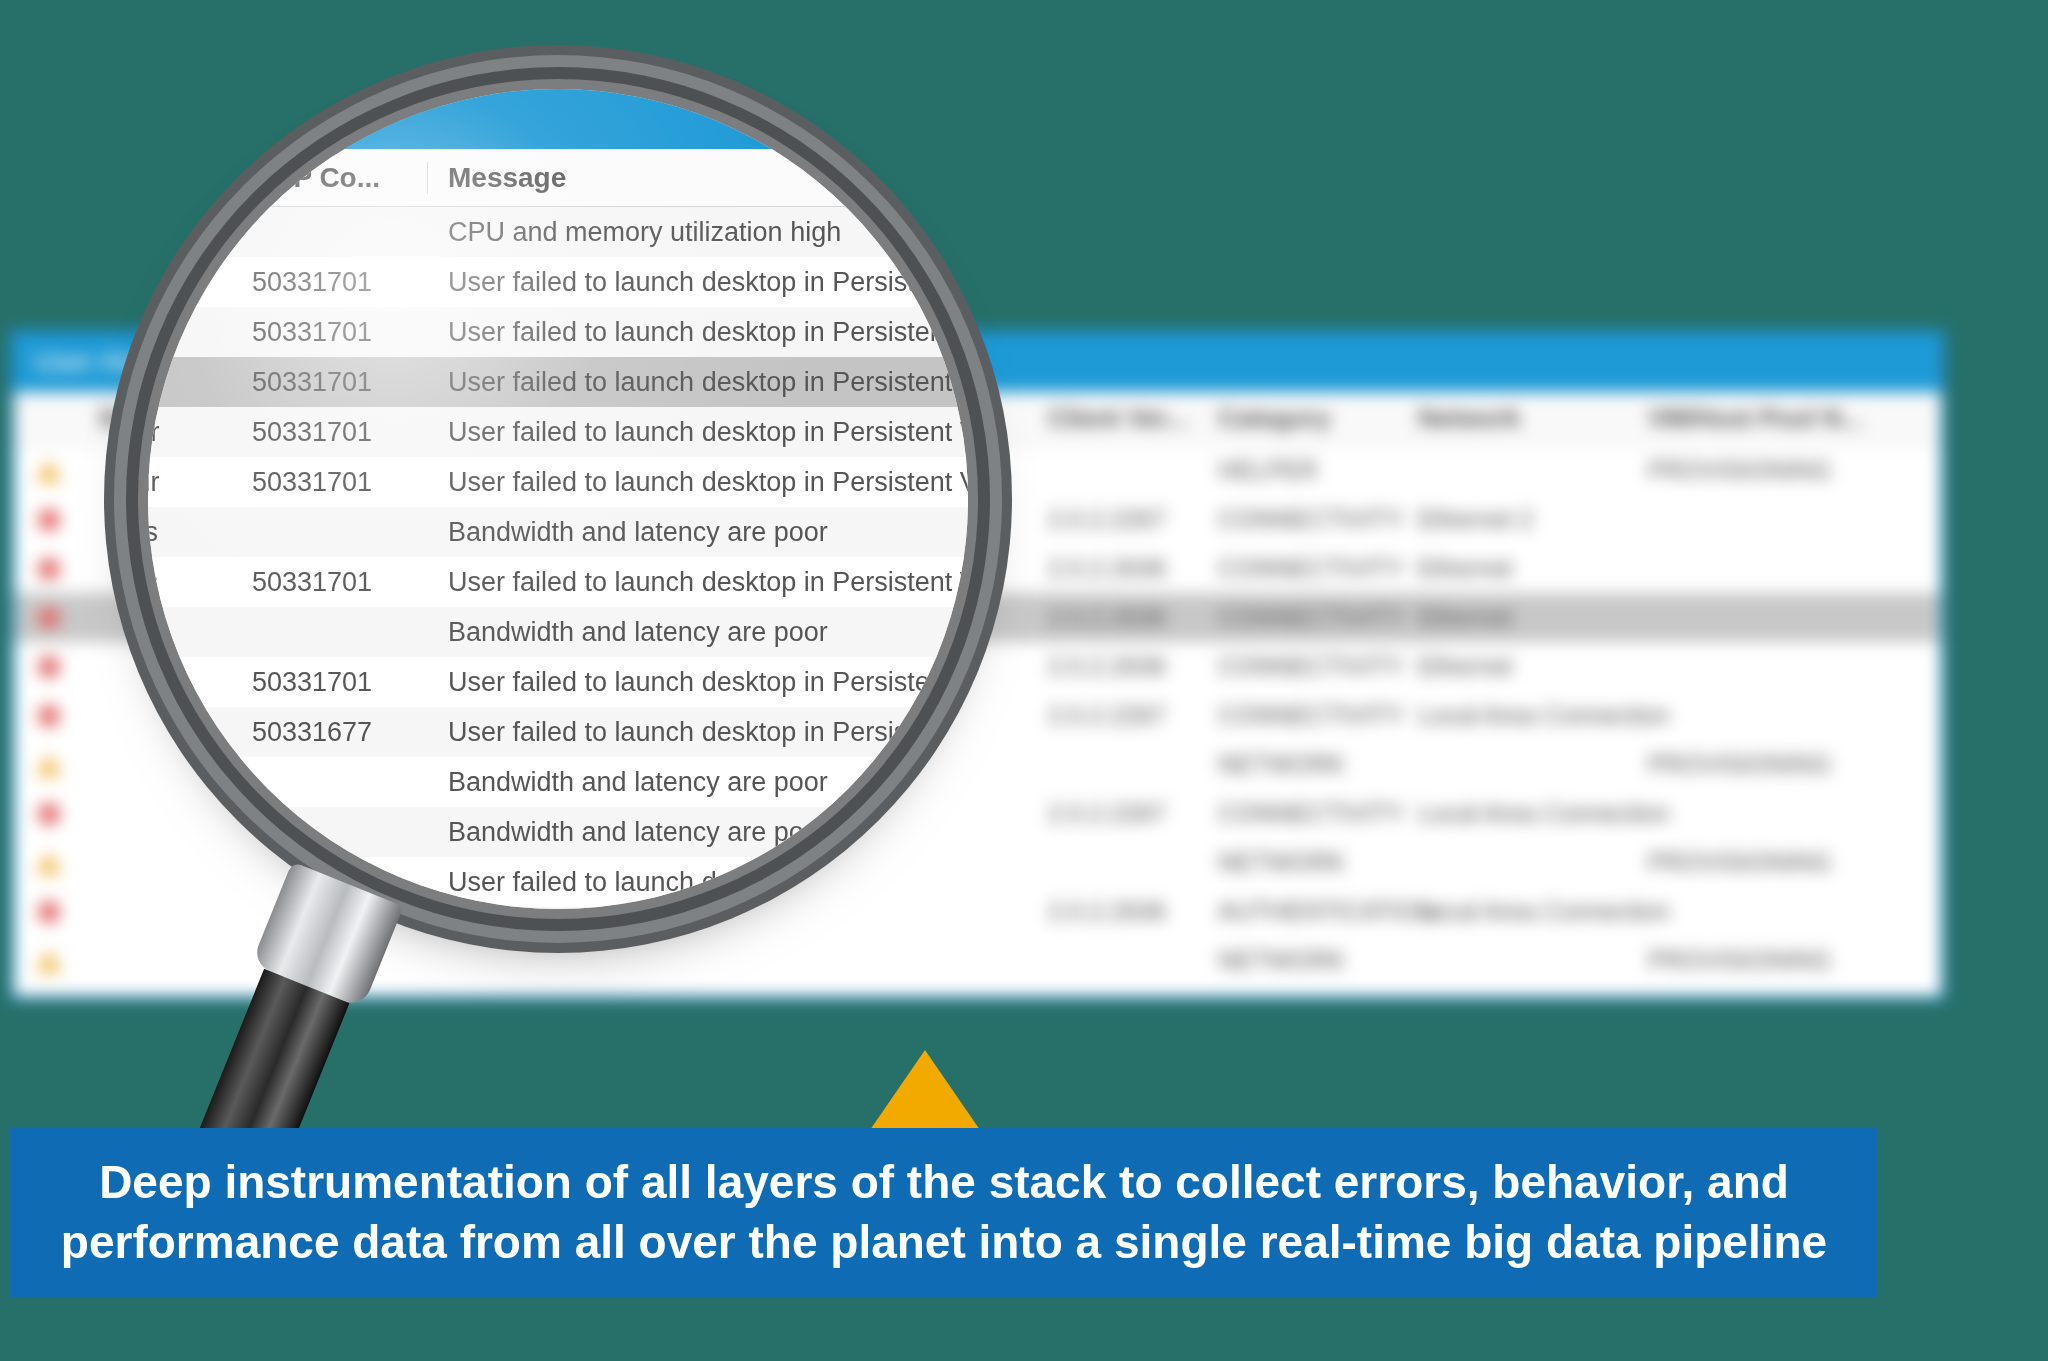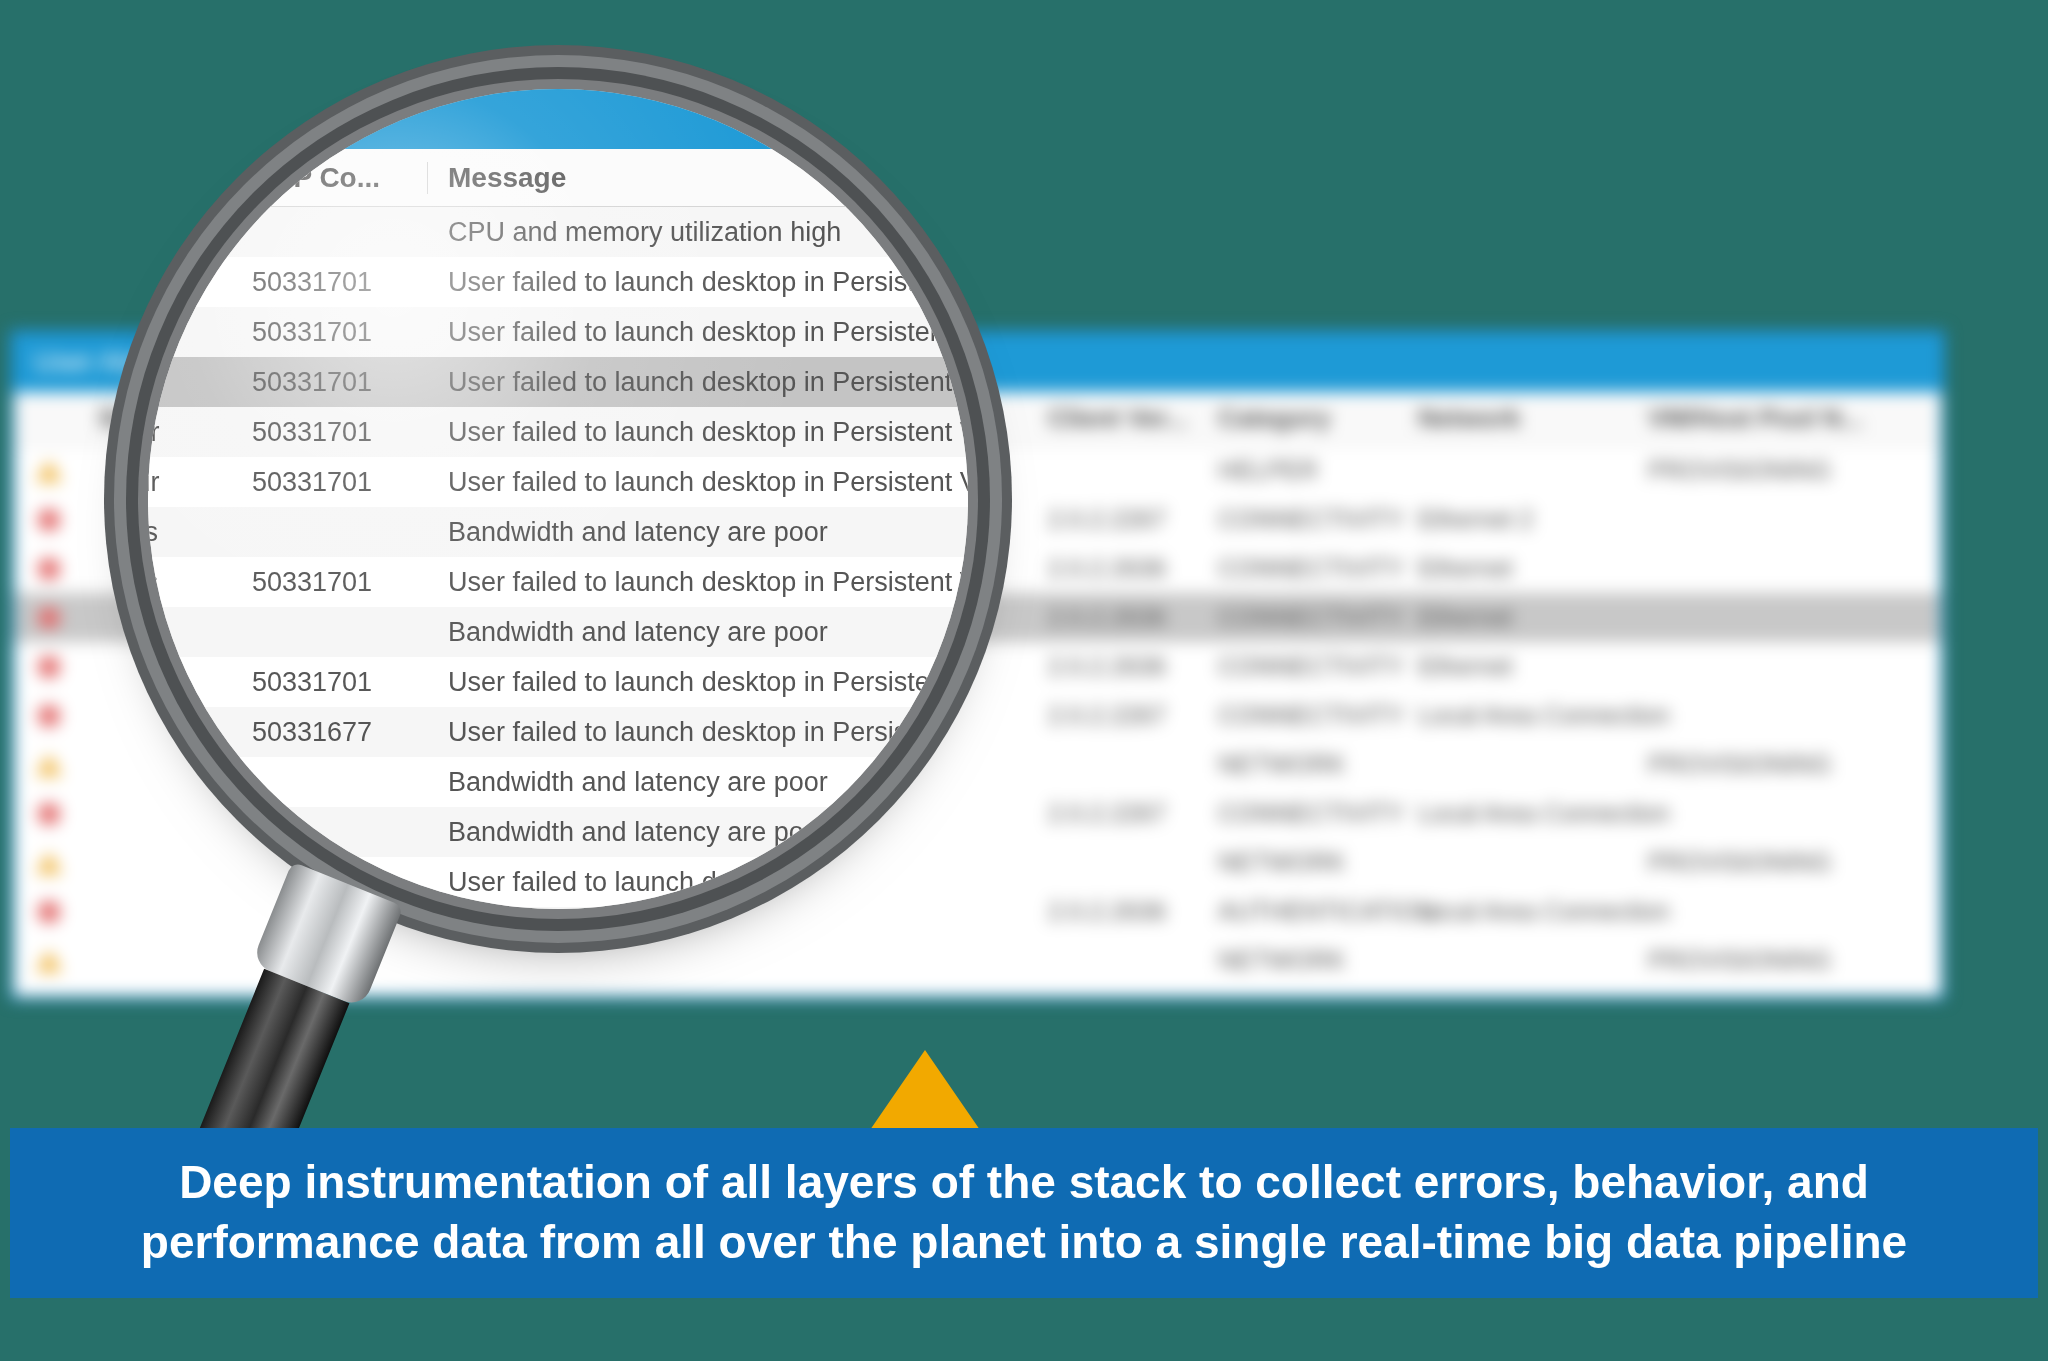--- a/index.html
+++ b/index.html
@@ -152,21 +152,21 @@
     top: 1050px;
     width:0; height:0;
     border-left: 55px solid transparent;
     border-right: 55px solid transparent;
     border-bottom: 80px solid #f2a900;
   }
   .caption {
     position: absolute;
     left: 10px;
     top: 1128px;
-    width: 2028px;
+    width: 1868px;
     height: 170px;
     background: #0f6bb3;
     color: #fff;
     font-size: 46px;
     font-weight: 600;
     display: flex;
     align-items: center;
     justify-content: center;
     text-align: center;
     padding: 0 50px;

